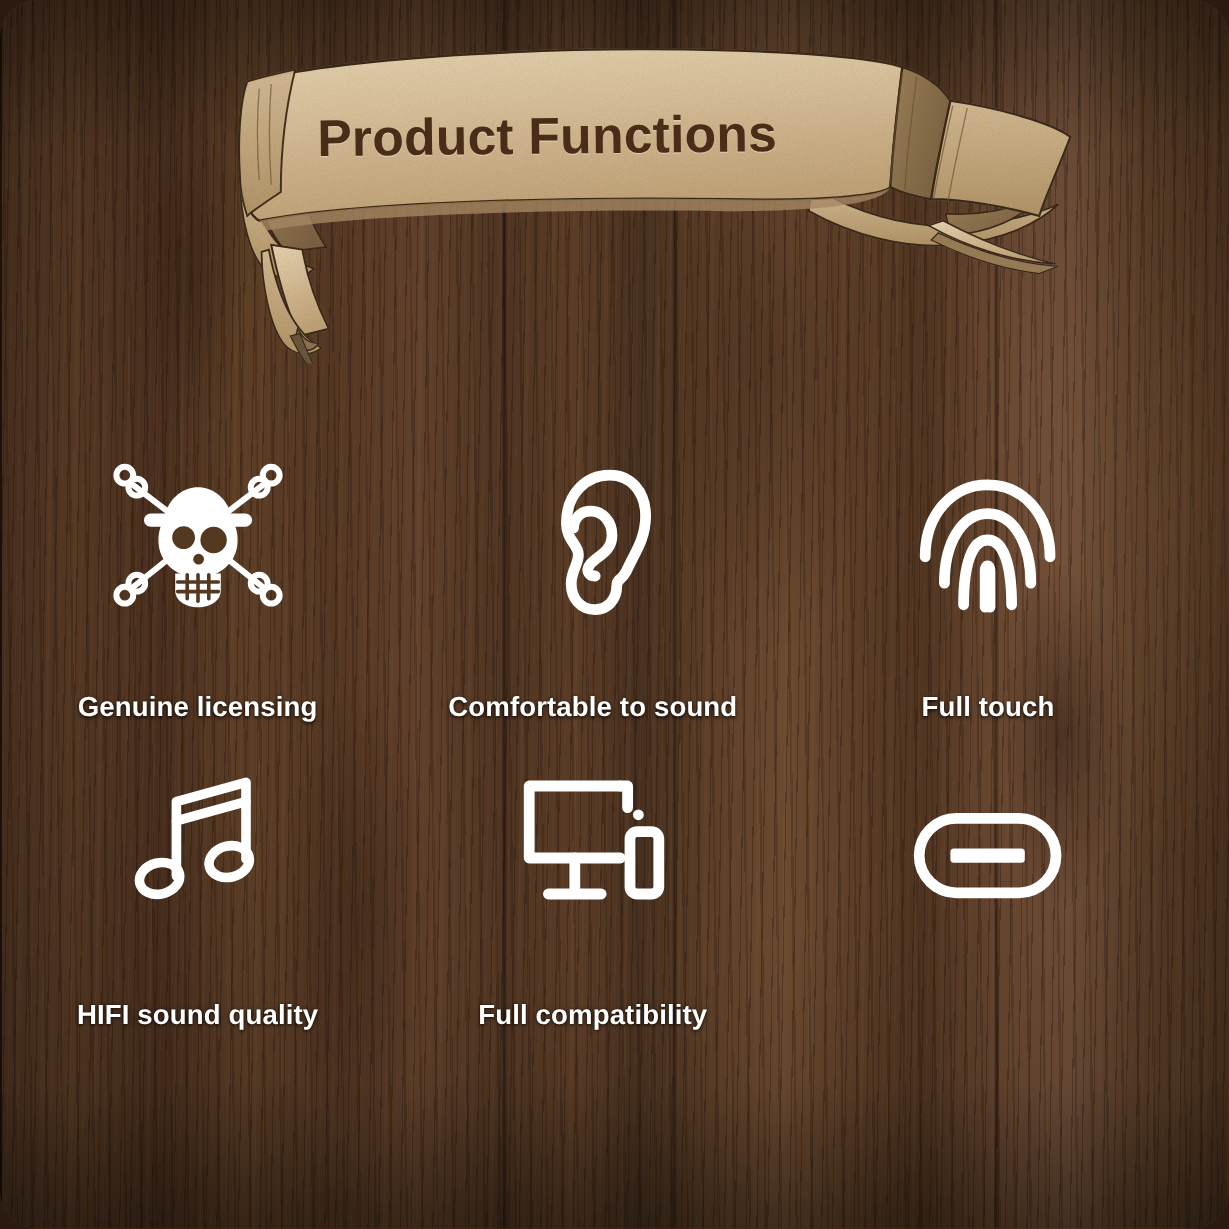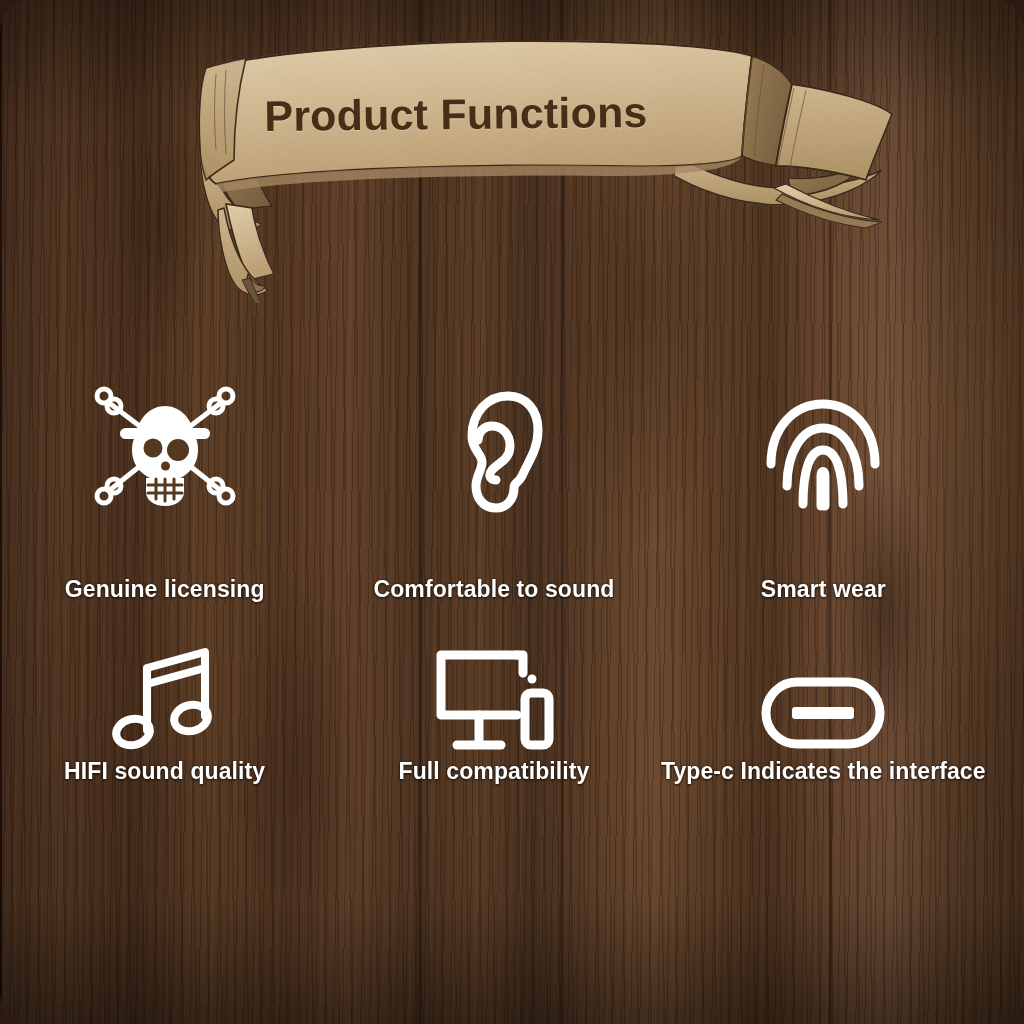--- a/index.html
+++ b/index.html
@@ -142,21 +142,21 @@
   .icon-box svg { display: block; }
   .feature-label {
     color: #ffffff;
     font-size: 23px;
     font-weight: bold;
     letter-spacing: .1px;
     white-space: nowrap;
     text-shadow: 0 1px 3px rgba(0,0,0,.65), 0 0 2px rgba(0,0,0,.5);
   }
   .row-top .feature-label { margin-top: 62px; }
-  .row-bottom .feature-label { }
+  .row-bottom .feature-label { margin-top: 74px; }
 </style>
 </head>
 <body>
 
 <div id="stage">
 
   <div class="wood-base"></div>
   <div class="wood-grain"></div>
   <div class="wood-knots"></div>
   <div class="wood-seams"></div>
@@ -308,21 +308,21 @@
         <div class="icon-box">
           <svg width="120" height="120" viewBox="0 0 120 120" xmlns="http://www.w3.org/2000/svg">
             <g fill="none" stroke="#ffffff" stroke-width="9" stroke-linecap="round">
               <path d="M8,70 C8,34 31,10 60,10 C89,10 112,34 112,70"></path>
               <path d="M24,92 C24,58 39,34 60,34 C81,34 96,58 96,92"></path>
               <path d="M40,110 C40,76 47,56 60,56 C73,56 80,76 80,110"></path>
               <path d="M58,112 L58,82 C58,76 62,76 62,82 L62,112"></path>
             </g>
           </svg>
         </div>
-        <div class="feature-label">Smart wear</div>
+        <div class="feature-label">Full touch</div>
       </div>
     </div>
 
     <div class="row row-bottom">
 
       <div class="cell">
         <div class="icon-box">
           <svg width="120" height="120" viewBox="0 0 120 120" xmlns="http://www.w3.org/2000/svg">
             <g fill="none" stroke="#ffffff" stroke-width="8" stroke-linecap="round" stroke-linejoin="round">
 
@@ -358,17 +358,16 @@
         <div class="feature-label">Full compatibility</div>
       </div>
 
       <div class="cell">
         <div class="icon-box">
           <svg width="130" height="90" viewBox="0 0 130 90" xmlns="http://www.w3.org/2000/svg">
             <rect x="8" y="14" width="114" height="62" rx="31" ry="31" fill="none" stroke="#ffffff" stroke-width="9"></rect>
             <rect x="34" y="39" width="62" height="12" rx="3" fill="#ffffff"></rect>
           </svg>
         </div>
-        <div class="feature-label">Type-c Indicates the interface</div>
       </div>
     </div>
   </div>
 </div>
 
 </body></html>

